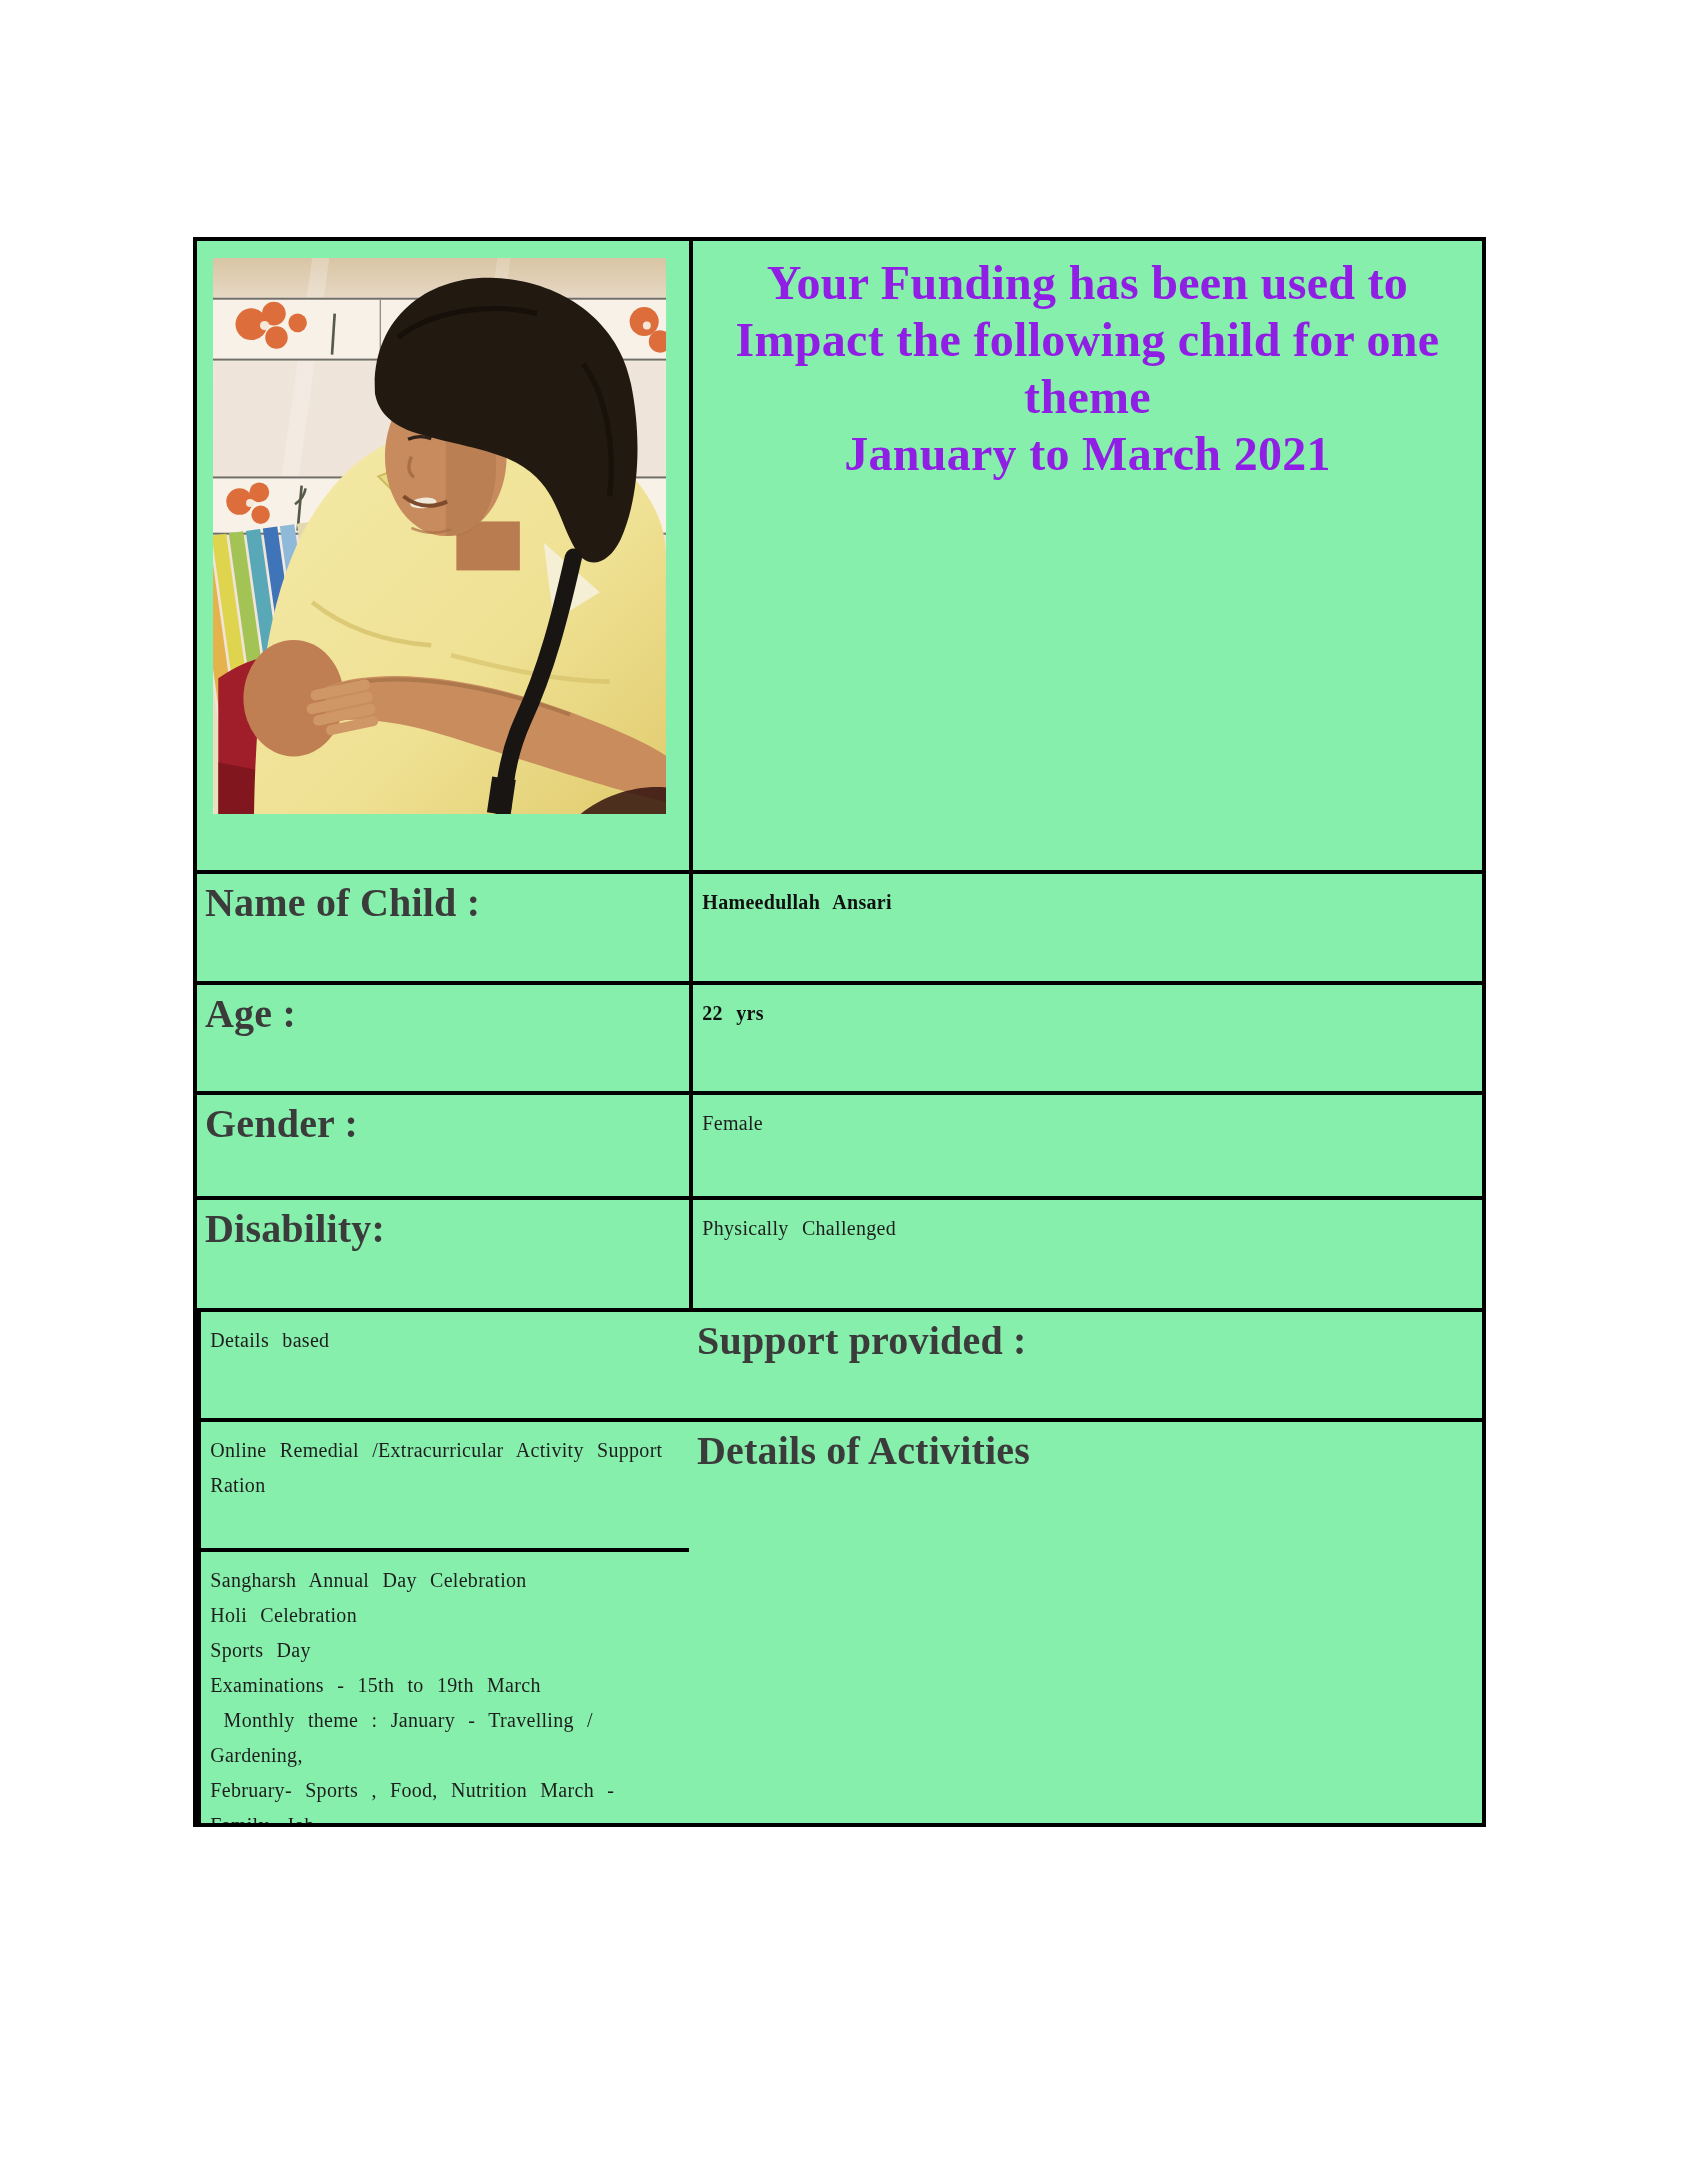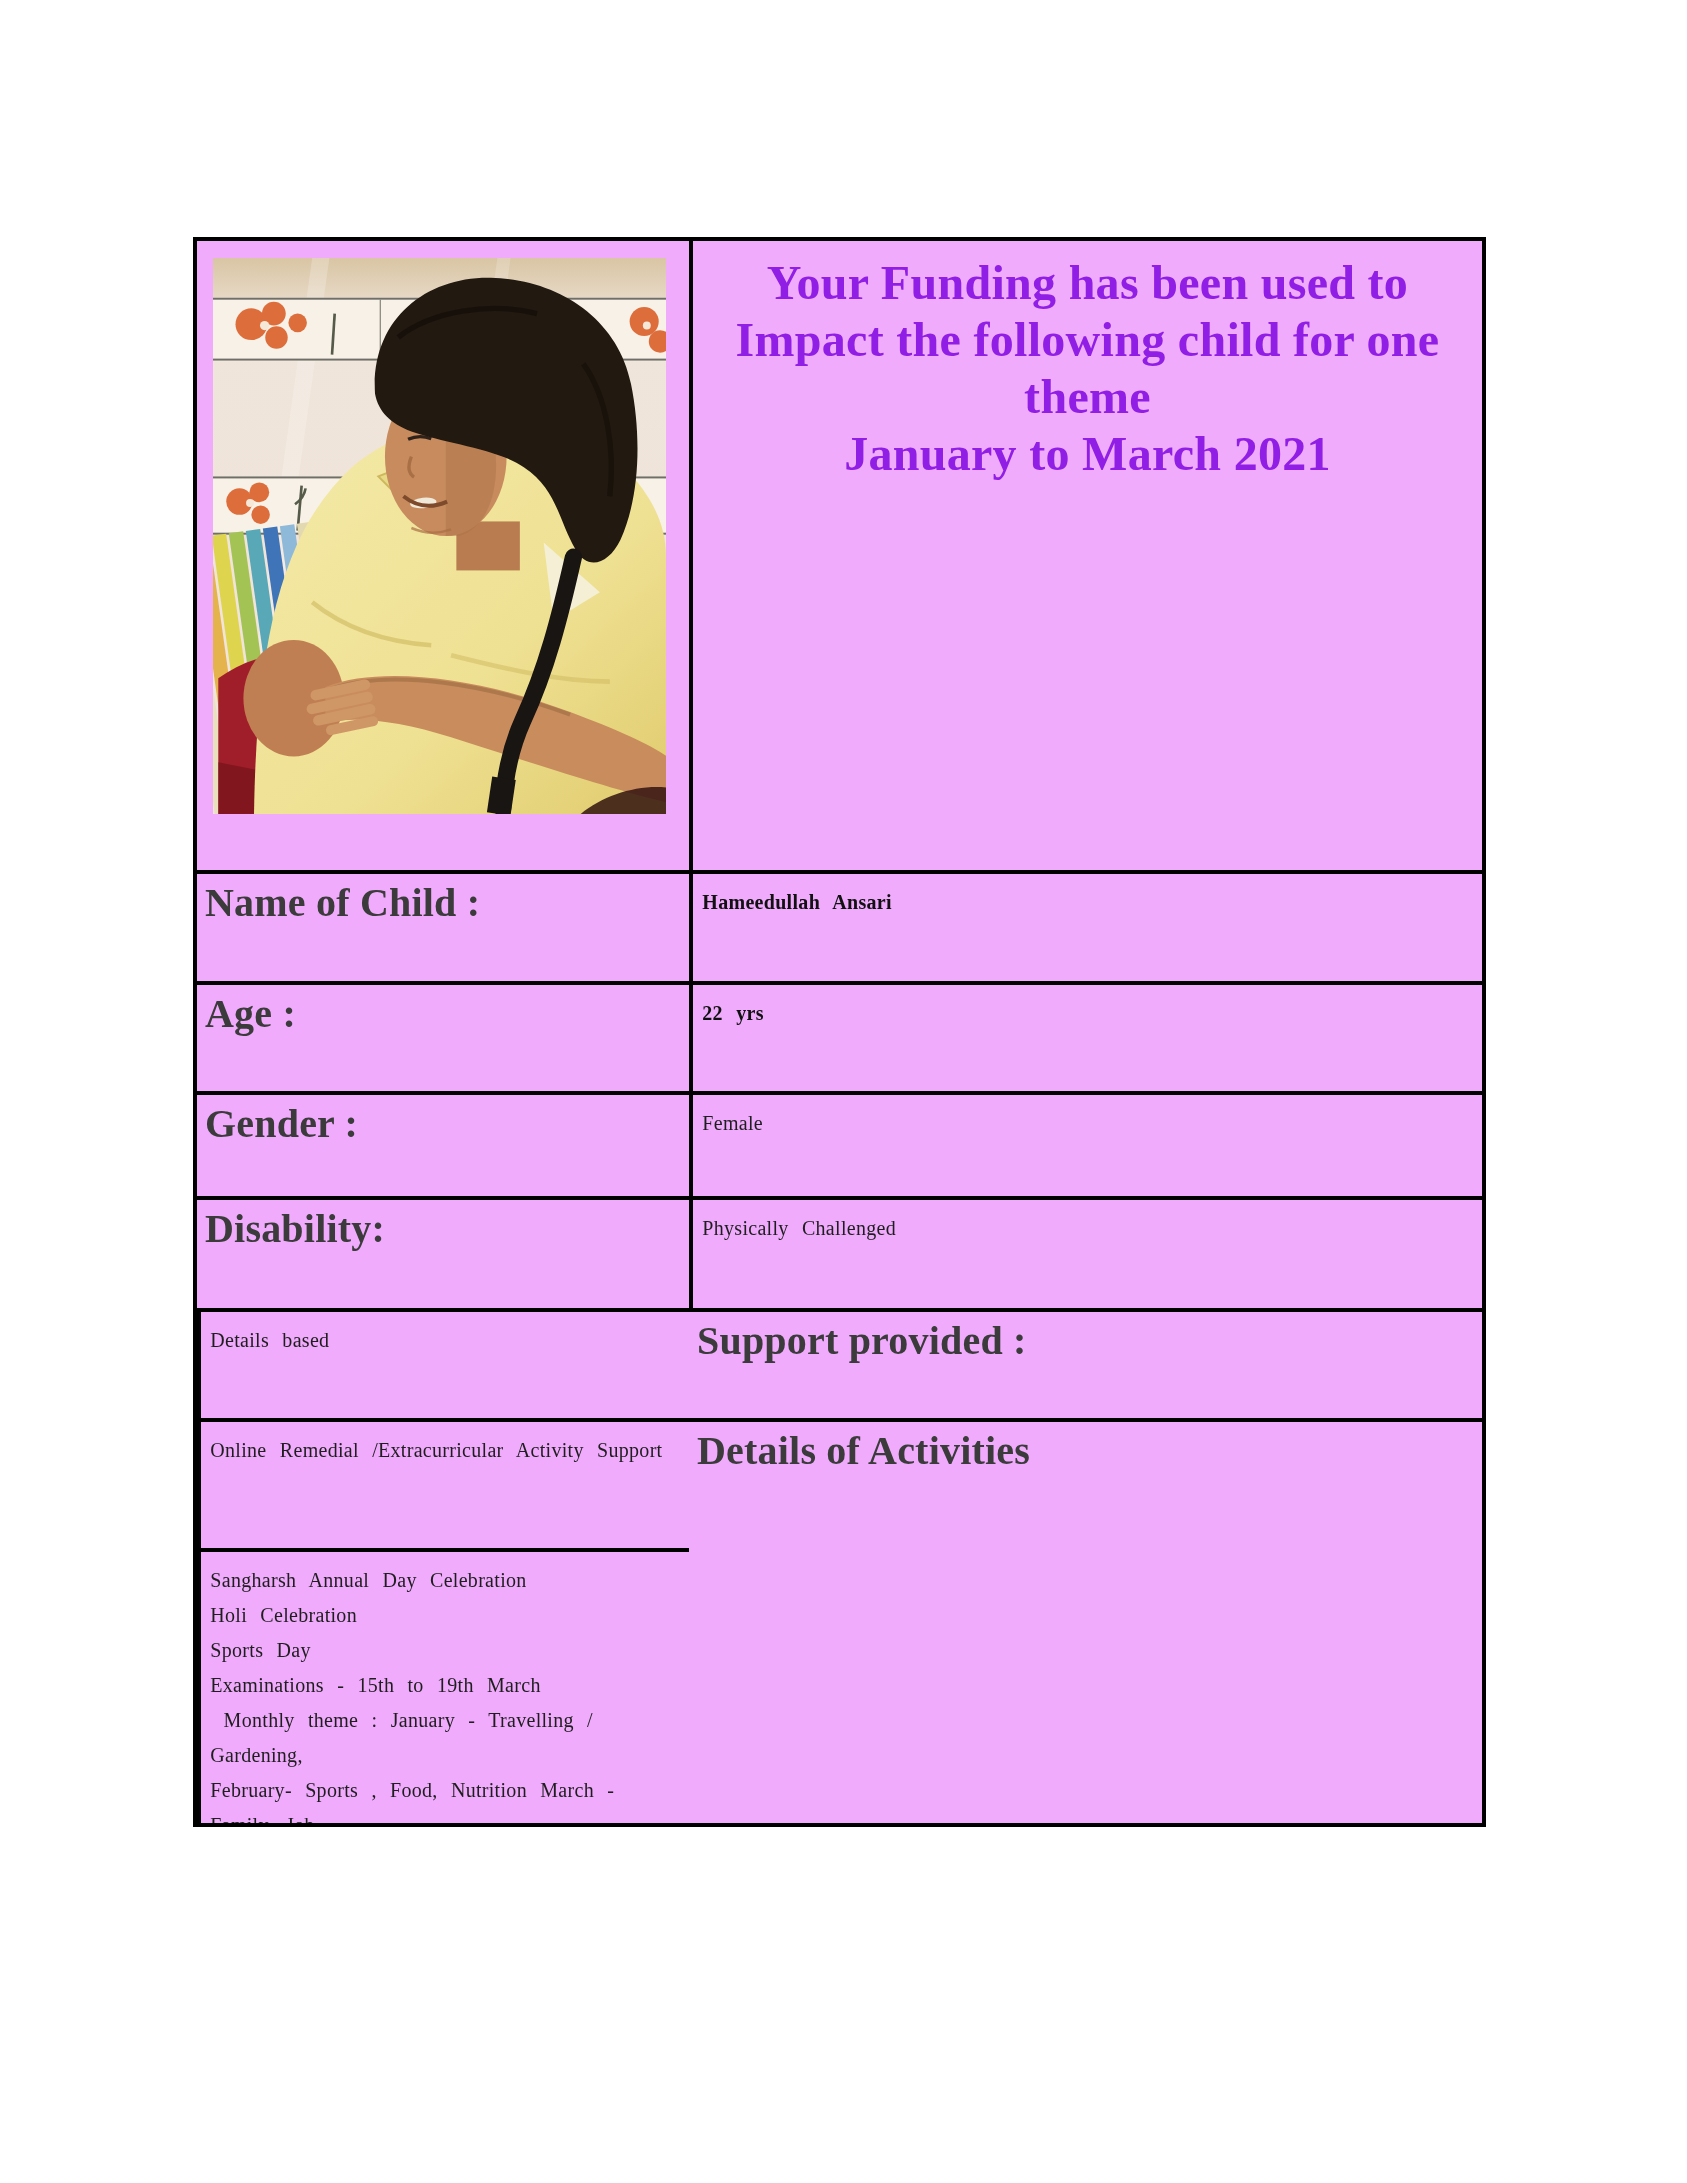--- a/index.html
+++ b/index.html
@@ -9,21 +9,21 @@
     font-family:"Liberation Serif", serif;
     position:relative;
     overflow:hidden;
   }
   .doc-table {
     position:absolute; left:193px; top:237px;
     display:grid;
     grid-template-columns:492px 793px;
     grid-template-rows:629px 111px 110px 105px 112px 110px 130px 275px;
     border:4px solid #000;
-    background:#f0abfc;
+    background:#86efac;
   }
   .cell { box-sizing:border-box; overflow:hidden; }
   .col2 { border-left:4px solid #000; }
   .bt   { border-top:4px solid #000; }
 
   .photo-cell { position:relative; }
   .photo-frame { position:absolute; left:16px; top:17px; width:453px; height:556px; }
 
   .title-cell {
     padding-top:13.2px;
@@ -206,20 +206,21 @@
   <div class="cell bt col2 value-cell">Female</div>
 
   <div class="cell bt label-cell">Disability:</div>
   <div class="cell bt col2 value-cell">Physically Challenged</div>
 
   <div class="cell bt col2 value-cell">Details based</div>
 
   <div class="cell bt label-cell">Support provided :</div>
   <div class="cell bt col2 value-cell">
     <span class="val-line">Online Remedial /Extracurricular Activity Support</span>
+    <span class="val-line">Ration</span>
   </div>
 
   <div class="cell bt label-cell">Details of Activities</div>
   <div class="cell bt col2 value-cell">
     <span class="val-line">Sangharsh Annual Day Celebration</span>
     <span class="val-line">Holi Celebration</span>
     <span class="val-line">Sports Day</span>
     <span class="val-line">Examinations - 15th to 19th March</span>
     <span class="val-line"> Monthly theme : January - Travelling / Gardening,</span>
     <span class="val-line">February- Sports , Food, Nutrition March - Family, Job</span>

